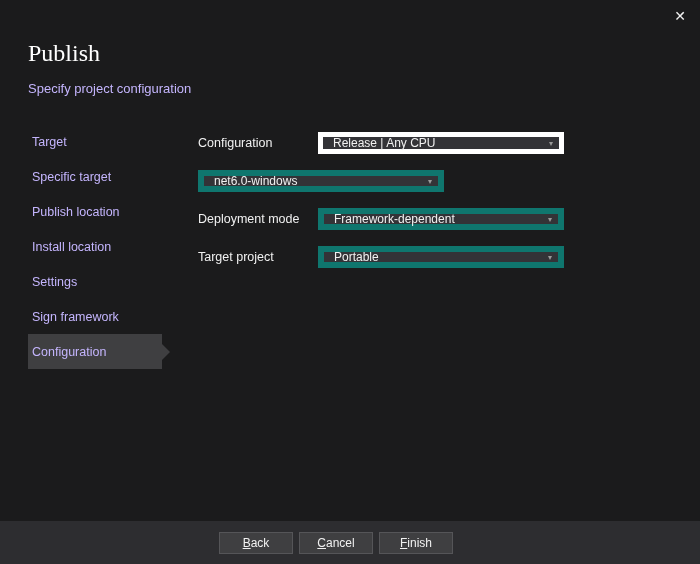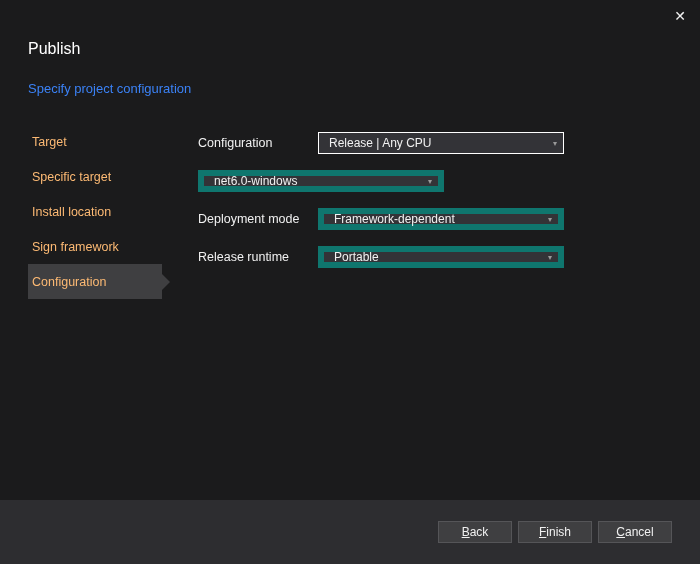--- a/index.html
+++ b/index.html
@@ -15,36 +15,36 @@
     .close-btn {
       position: absolute; top: 6px; right: 10px;
       width: 20px; height: 20px;
       display: flex; align-items: center; justify-content: center;
       color: #f1f1f1; font-size: 14px;
       cursor: pointer;
     }
     .header {
       position: absolute; left: 28px; top: 40px;
     }
-    .title { font-size: 16px; font-weight: 400; color: #ffffff; }
-    .subtitle { font-size: 13px; color: #3b82f6; margin-top: 23px; font-weight:400; }
+    .title { font-size: 24px; font-weight: 400; color: #ffffff; font-family: Liberation Serif, serif; }
+    .subtitle { font-size: 13px; color: #c4b5fd; margin-top: 14px; font-weight:400; }
     .content {
       position: absolute; left: 28px; top: 124px; right: 28px; bottom: 60px;
       display: flex;
     }
     .sidebar {
       width: 134px;
       display: flex; flex-direction: column;
     }
     .sidebar-item {
       height: 35px;
       display: flex; align-items: center;
       padding-left: 4px;
       font-size: 12.5px;
-      color: #fdba74;
+      color: #c4b5fd;
       cursor: default;
       position: relative;
     }
     .sidebar-item.active {
       background: #3f3f41;
     }
     .sidebar-item.active::after {
       content: "";
       position: absolute;
       right: -8px; top: 50%;
@@ -72,32 +72,32 @@
       height: 22px;
       background: #333337;
       border: 6px solid #0f766e;
       display: flex; align-items: center;
       justify-content: space-between;
       padding: 0 6px 0 10px;
       font-size: 12px;
       color: #f1f1f1;
       cursor: pointer;
     }
-    .dropdown.highlighted { border: 1px solid #ffffff; }
+    .dropdown.highlighted { border: 5px solid #ffffff; }
     .chev {
       font-size: 8px; color: #999;
     }
     .footer {
       position: absolute;
       bottom: 0; left: 0; right: 0;
-      height: 64px;
+      height: 43px;
       background: #2d2d30;
       display: flex;
       align-items: center;
-      justify-content: flex-end;
+      justify-content: center;
       padding-right: 28px;
       gap: 6px;
     }
     .btn {
       width: 74px; height: 22px;
       background: #3f3f41;
       border: 1px solid #555558;
       color: #f1f1f1;
       font-size: 12px;
       display: flex; align-items: center; justify-content: center;
@@ -120,21 +120,27 @@
 
 <div class="content">
   <div class="sidebar">
     <div class="sidebar-item">
         <span>Target</span>
       </div>
     <div class="sidebar-item">
         <span>Specific target</span>
       </div>
     <div class="sidebar-item">
+        <span>Publish location</span>
+      </div>
+    <div class="sidebar-item">
         <span>Install location</span>
+      </div>
+    <div class="sidebar-item">
+        <span>Settings</span>
       </div>
     <div class="sidebar-item">
         <span>Sign framework</span>
       </div>
     <div class="sidebar-item active">
         <span>Configuration</span>
       </div>
   </div>
 
   <div class="form">
@@ -152,32 +158,32 @@
       </div>
     </div>
     <div class="row">
       <div class="label">Deployment mode</div>
       <div class="dropdown">
         <span>Framework-dependent</span>
         <span class="chev">▾</span>
       </div>
     </div>
     <div class="row">
-      <div class="label">Release runtime</div>
+      <div class="label">Target project</div>
       <div class="dropdown">
         <span>Portable</span>
         <span class="chev">▾</span>
       </div>
     </div>
   </div>
 </div>
 
 <div class="footer">
   <div class="btn">
       <span><span></span><span class="ul">B</span><span>ack</span></span>
     </div>
   <div class="btn">
-      <span><span></span><span class="ul">F</span><span>inish</span></span>
+      <span><span></span><span class="ul">C</span><span>ancel</span></span>
     </div>
   <div class="btn">
-      <span><span></span><span class="ul">C</span><span>ancel</span></span>
+      <span><span></span><span class="ul">F</span><span>inish</span></span>
     </div>
 </div>
 
 </body></html>

